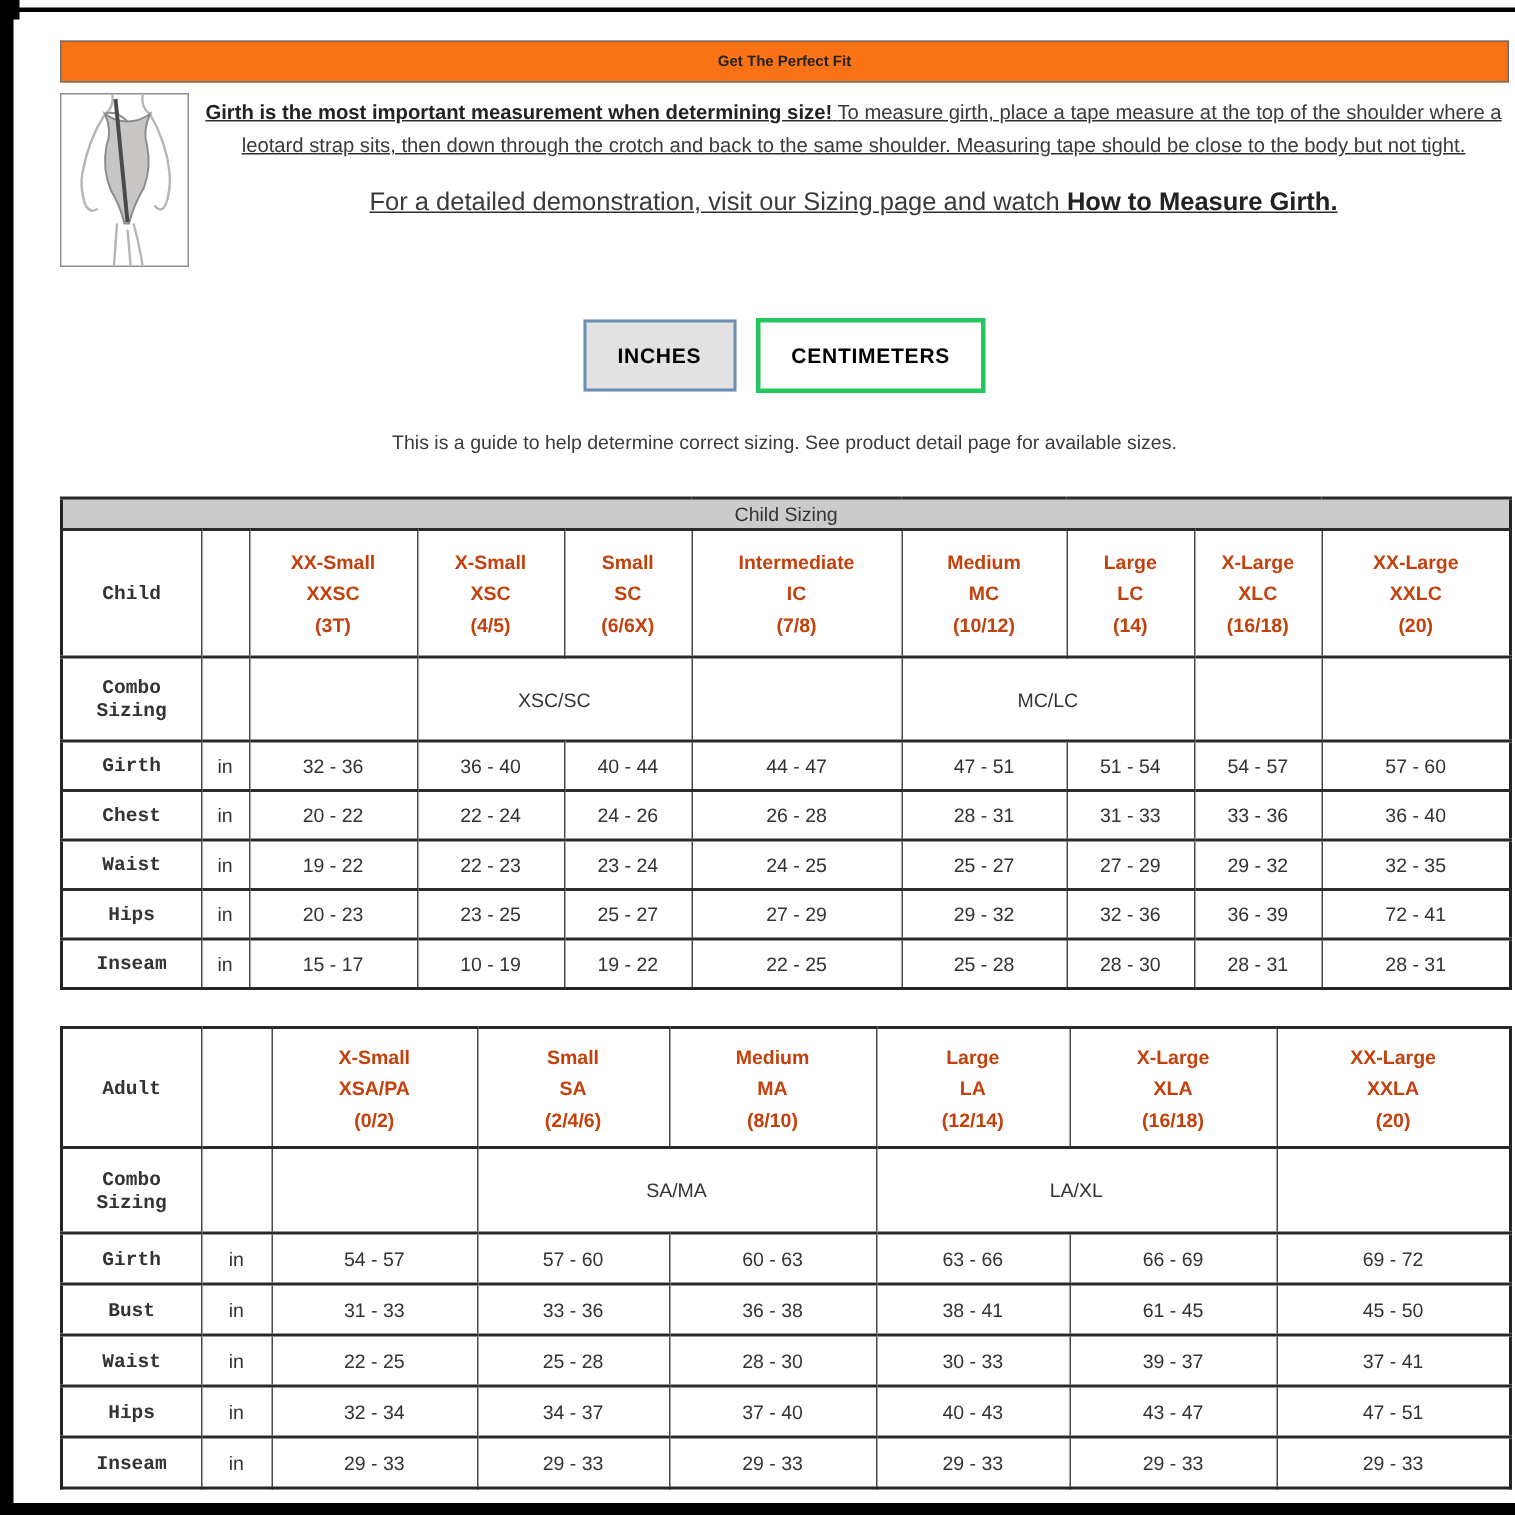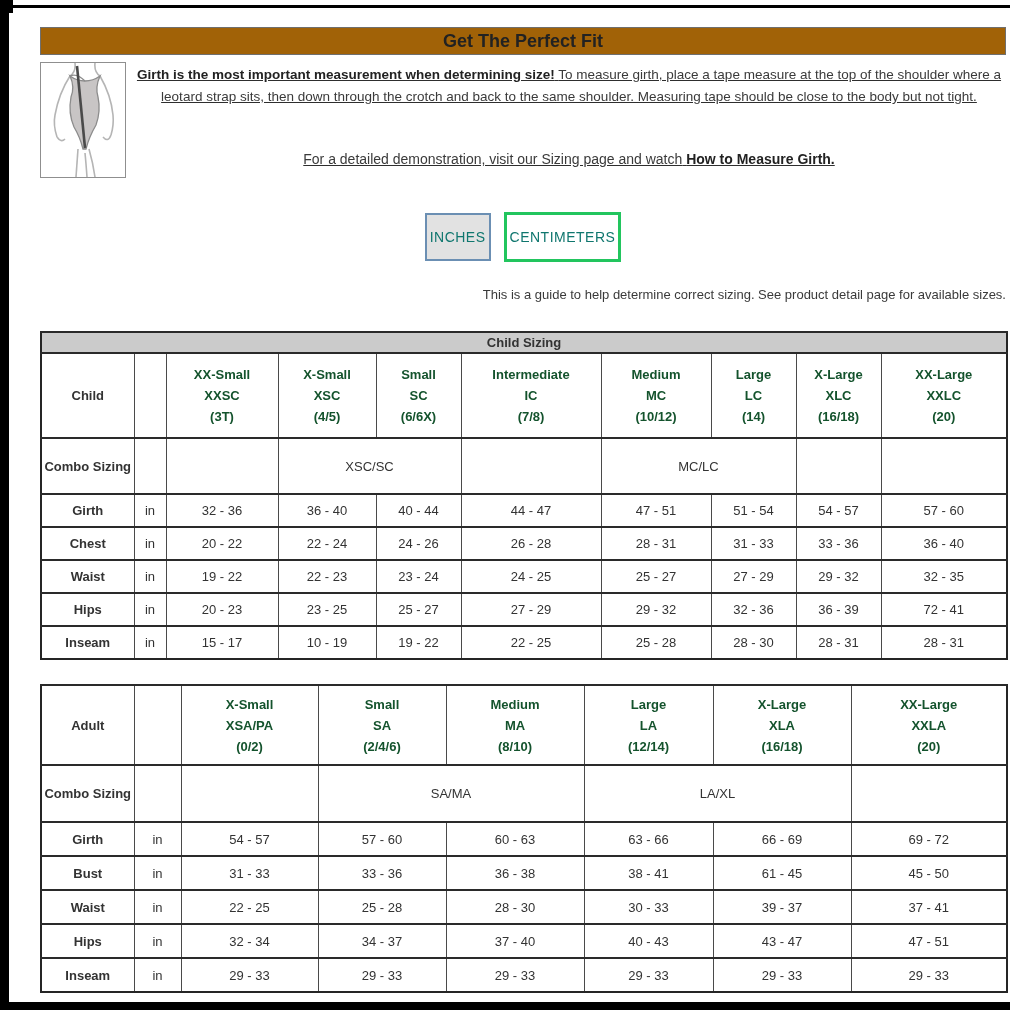--- a/index.html
+++ b/index.html
@@ -10,53 +10,53 @@
   
   .edge { position:absolute; background:#000; z-index:50; }
   .edge-left   { left:0; top:0; width:9px; height:1010px; }
   .edge-top    { left:0; top:5px; width:1010px; height:3px; }
   .edge-bottom { left:0; top:1002px; width:1010px; height:8px; }
   .edge-corner { left:0; top:0; width:13px; height:13px; }
 
   .page { position:absolute; left:40px; top:27px; width:966px; }
 
   .title-bar {
-    background:#a16207; border:1px solid #6f6f6f; height:28px;
+    background:#f97316; border:1px solid #6f6f6f; height:28px;
     display:flex; align-items:center; justify-content:center;
-    font-weight:bold; font-size:18px; color:#222;
+    font-weight:bold; font-size:10px; color:#222;
   }
 
   .intro-row { display:flex; margin-top:7px;text-decoration:underline; }
   .diagram-box {
     width:86px; height:116px; border:1px solid #8f8f8f; background:#fff;
     flex:0 0 auto; overflow:hidden;
   }
   .intro-text { flex:1; text-align:center; font-size:13.5px; line-height:22px; padding:2px 4px 0 10px; color:#3a3a3a; }
   .intro-text b { color:#222; }
-  .demo-line { margin-top:40px; font-size:14px; color:#3a3a3a; }
+  .demo-line { margin-top:16px; font-size:17px; color:#3a3a3a; }
   .demo-line b { color:#222; }
 
   .unit-row { margin-top:34px; display:flex; justify-content:center; align-items:center; gap:13px; }
   .unit-btn {
     font-family:"Liberation Sans", sans-serif;
-    font-size:14px; color:#0f766e; padding:14px 3px; cursor:pointer; letter-spacing:0.5px;
+    font-size:14px; color:#000000; padding:14px 21px; cursor:pointer; letter-spacing:0.5px;font-weight:bold;
   }
   .unit-btn.active { background:#e2e2e2; border:2px solid #6b8fb3; }
   .unit-btn.inactive { background:#ffffff; border:3px solid #22c55e; }
 
-  .guide-note { margin-top:25px; text-align:right; font-size:13px; color:#3a3a3a; }
+  .guide-note { margin-top:25px; text-align:center; font-size:13px; color:#3a3a3a; }
 
   table.sizing { border-collapse:collapse; table-layout:fixed; width:966px; margin-top:29px;
     border:2px solid #252525; }
   table.sizing.adult { margin-top:24px; }
   table.sizing td { border-left:1px solid #4a4a4a; border-top:2px solid #2a2a2a;
     text-align:center; vertical-align:middle; font-size:13px; color:#333; padding:2px; }
-  td.title-cell { background:#cbcbcb; font-weight:bold; font-size:14px; color:#222; height:20px; }
-  td.lbl { font-weight:bold; color:#222; }
-  .hdr-line { font-weight:bold; color:#14532d; line-height:21px; }
+  td.title-cell { background:#cbcbcb; font-weight:normal; font-size:14px; color:#222; height:20px; }
+  td.lbl { font-weight:bold; color:#222;font-family:Liberation Mono, monospace; }
+  .hdr-line { font-weight:bold; color:#c2410c; line-height:21px; }
   tr.header-row td { height:85px; }
   tr.combo-row td { height:56px; }
   tr.data-row td { height:33px; }
   .adult tr.header-row td { height:80px; }
   .adult tr.combo-row td { height:57px; }
   .adult tr.data-row td { height:34px; }
 </style>
 </head>
 <body>
 

